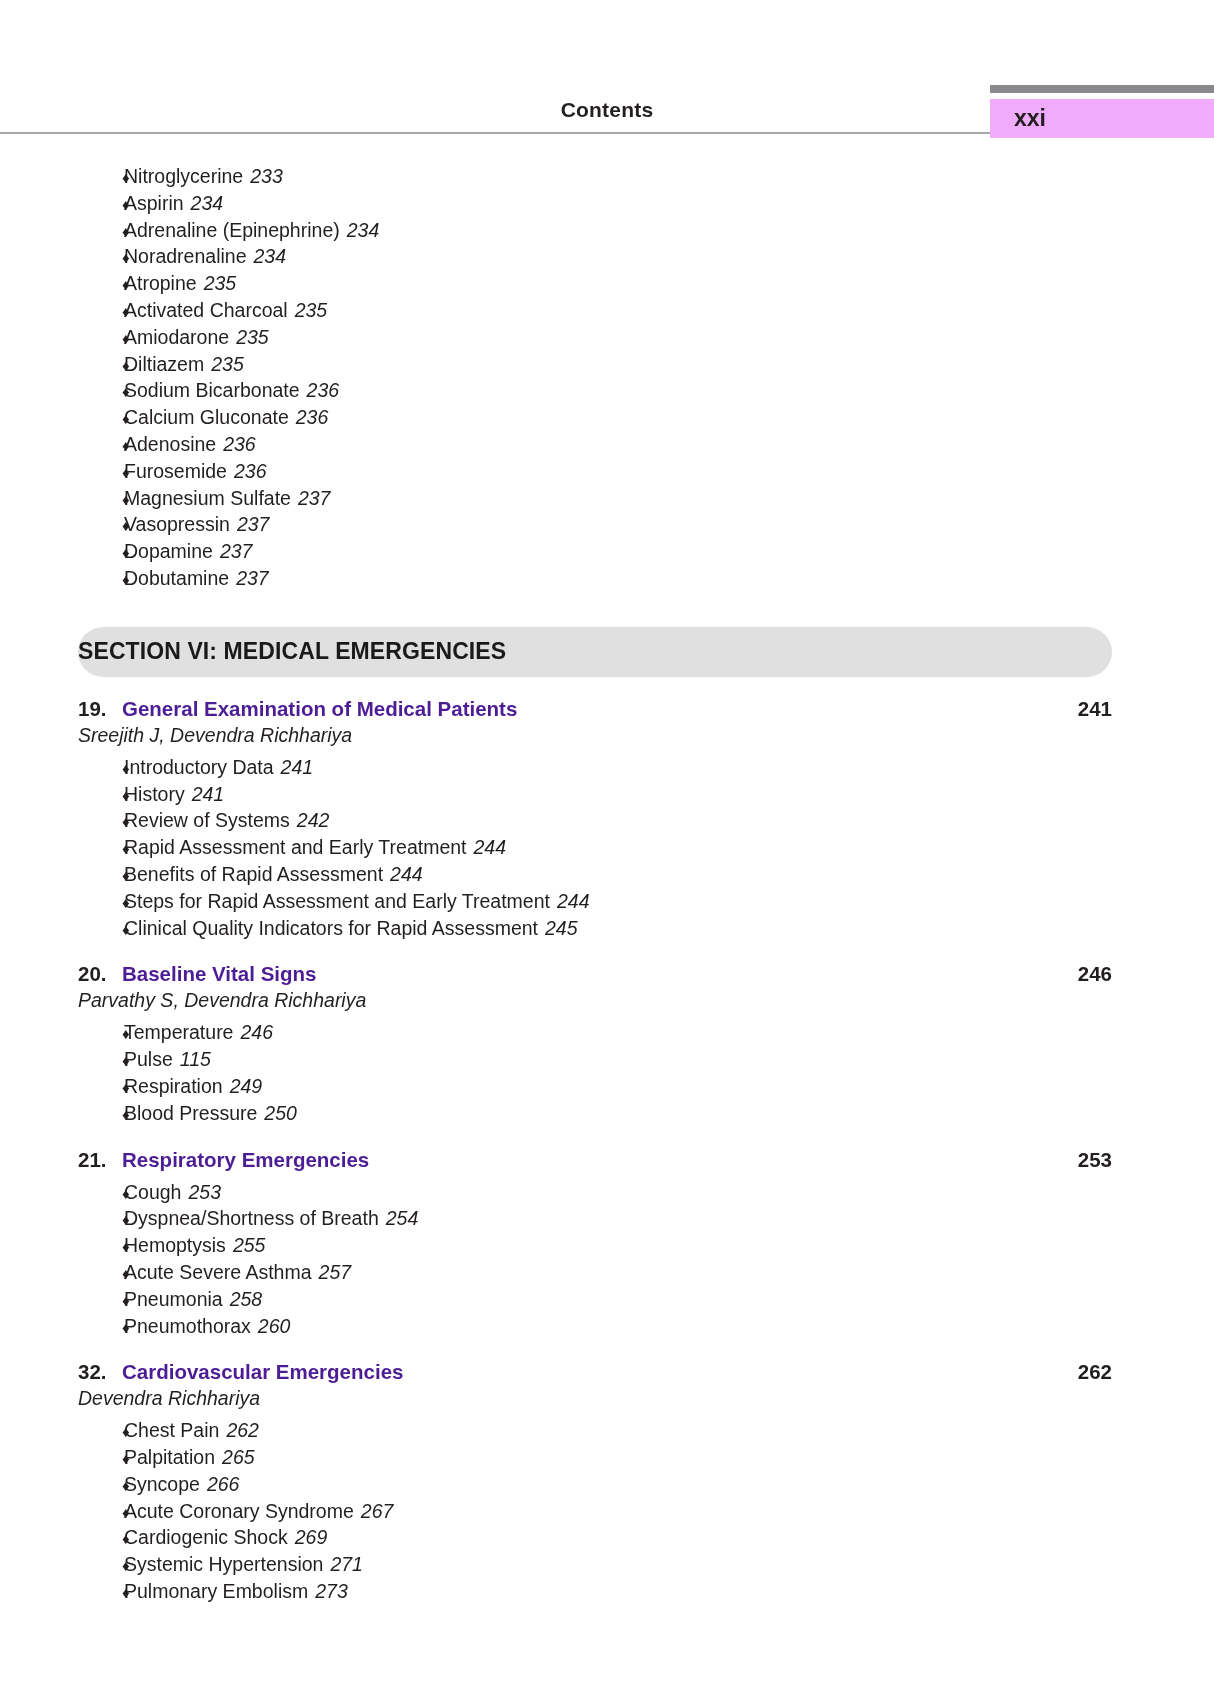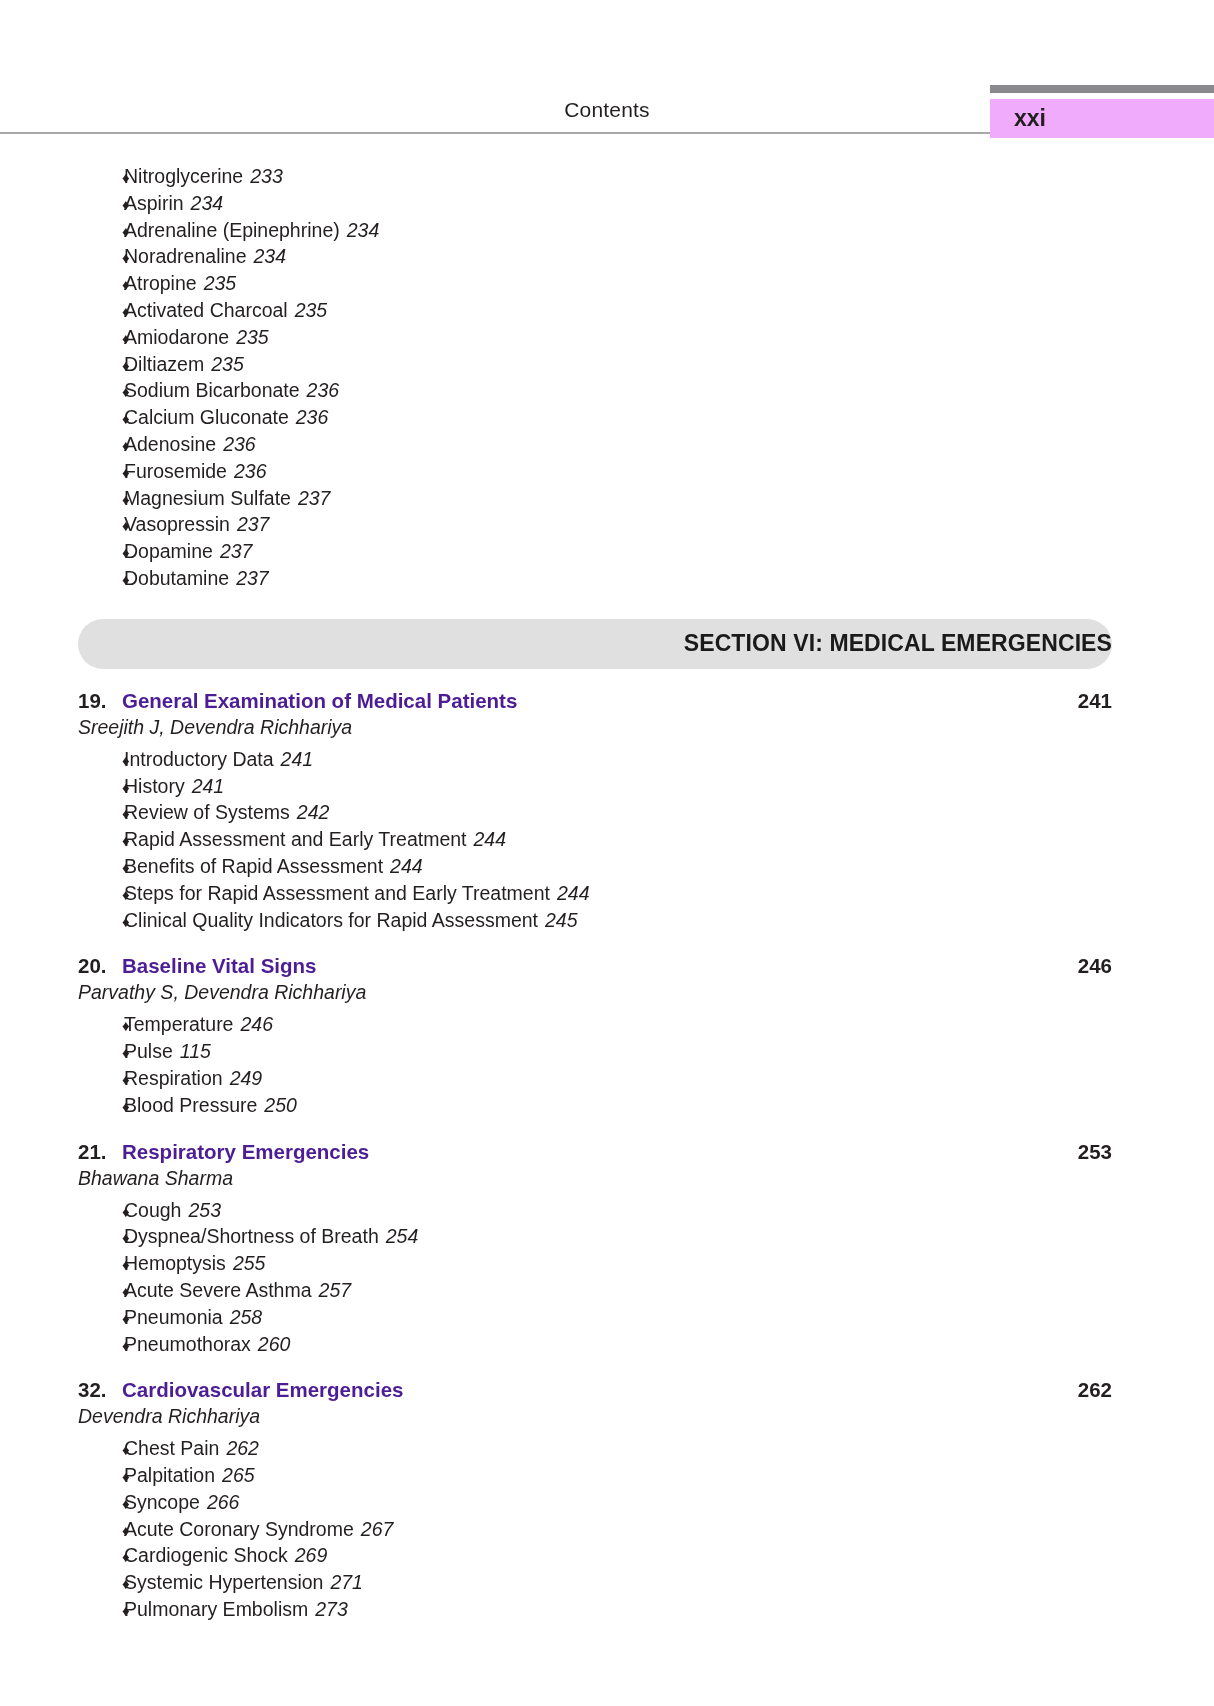--- a/index.html
+++ b/index.html
@@ -30,21 +30,21 @@
     height: 2px;
     background: #a8a8ac;
   }
   .header-title {
     position: absolute;
     left: 0;
     right: 0;
     bottom: 12px;
     text-align: center;
     font-size: 21px;
-    font-weight: 400;
+    font-weight: 700;
     letter-spacing: .2px;
     color: #231f20;
   }
   .folio-box {
     position: absolute;
     right: 0;
     bottom: -4px;
     width: 224px;
     background: #f0abfc;
     padding: 8px 0 8px 24px;
@@ -100,23 +100,23 @@
   .bullet-text {
     flex: 0 1 auto;
   }
   .bullet-page {
     font-style: italic;
     margin-left: 7px;
   }
 
   
   .section-band {
-    margin-top: 26px;
+    margin-top: 34px;
     background: #e0e0e0;
-    text-align: right;
+    text-align: left;
     padding: 11px 0 12px;
     border-radius: 25px;
   }
   .section-band-title {
     font-size: 23px;
     font-weight: 700;
     letter-spacing: .1px;
     color: #1a1a1a;
   }
 
@@ -304,21 +304,20 @@
             <span class="bullet-text">Blood Pressure<span class="bullet-page">250</span></span>
           </li>
         </ul>
       </div>
       <div class="chapter">
         <div class="chapter-head">
           <span class="chapter-num">21.</span>
           <span class="chapter-title">Respiratory Emergencies</span>
           <span class="chapter-page">253</span>
         </div>
-        <div class="chapter-authors">Bhawana Sharma</div>
         <ul class="toc-bullets chapter-list">
           <li>
             <span class="bullet-mark">♦</span>
             <span class="bullet-text">Cough<span class="bullet-page">253</span></span>
           </li>
           <li>
             <span class="bullet-mark">♦</span>
             <span class="bullet-text">Dyspnea/Shortness of Breath<span class="bullet-page">254</span></span>
           </li>
           <li>

